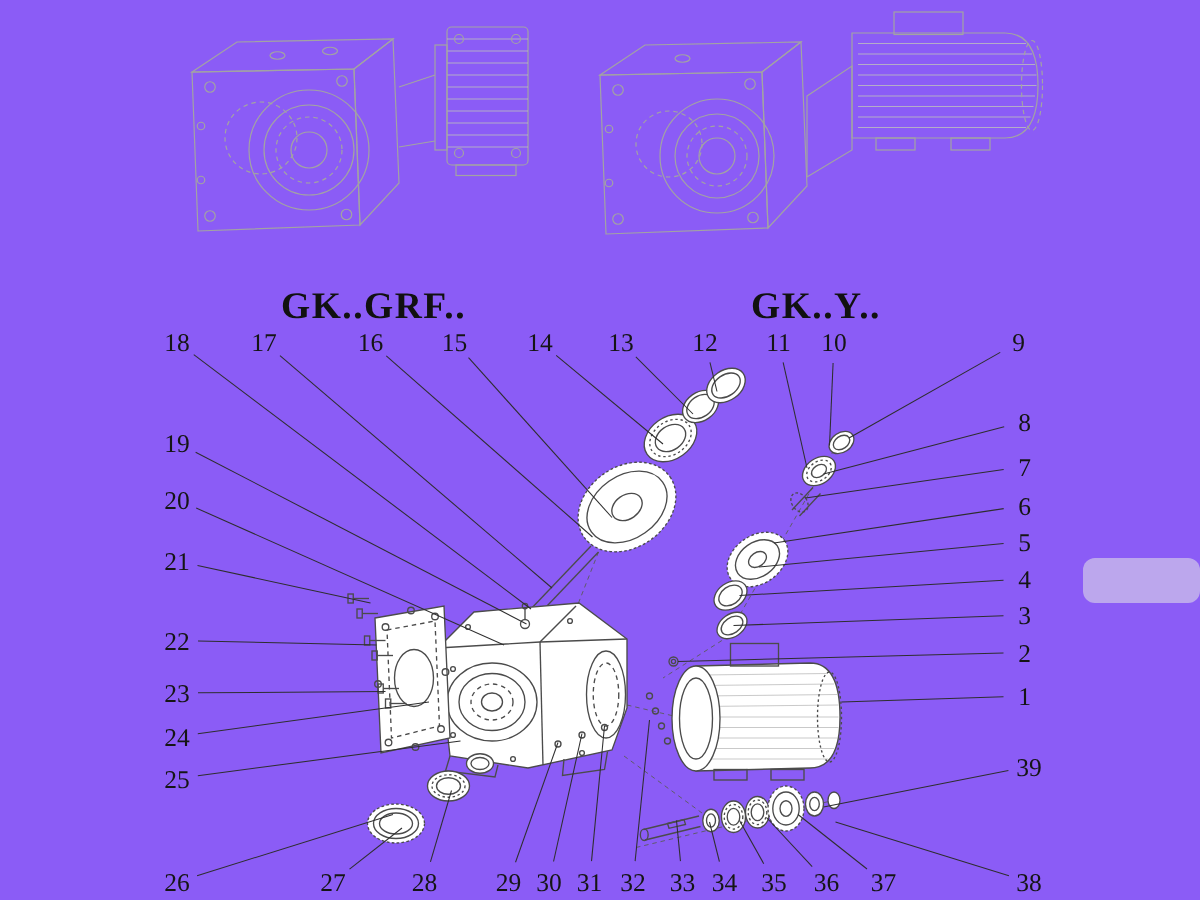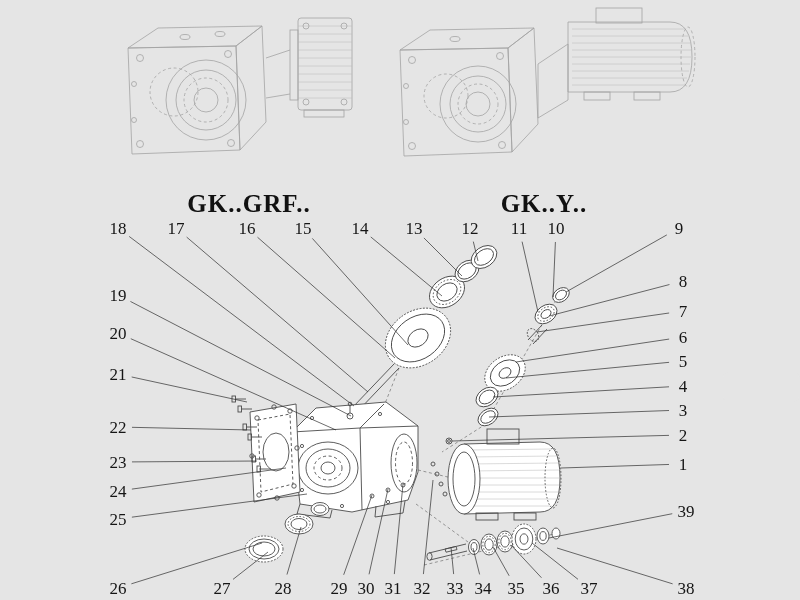--- a/index.html
+++ b/index.html
@@ -1,16 +1,16 @@
 <!DOCTYPE html>
 <html><head>
 <meta charset="utf-8">
 <style>
   html,body{margin:0;padding:0;background:#fff;width:800px;height:600px;overflow:hidden;}
-  #stage{position:relative;width:800px;height:600px;background:#e5e5e5;}
+  #stage{position:relative;width:800px;height:600px;background:#8b5cf6;}
   svg{position:absolute;left:0;top:0;}
   
   .lt, .lt *{stroke:#a3a3a3;fill:none;stroke-width:.8;}
   
   .ex, .ex *{stroke:#4b4b4b;fill:none;stroke-width:.9;}
   .axis, .axis *{stroke:#5a5a5a;fill:none;stroke-width:.6;stroke-dasharray:3 2.6;}
   .dash{stroke-dasharray:3 2.6 !important;}
   .dots{stroke-dasharray:1.6 1.8 !important;}
   .teeth{stroke-dasharray:1.8 1.5 !important;}
   .wf{fill:#ffffff !important;}

